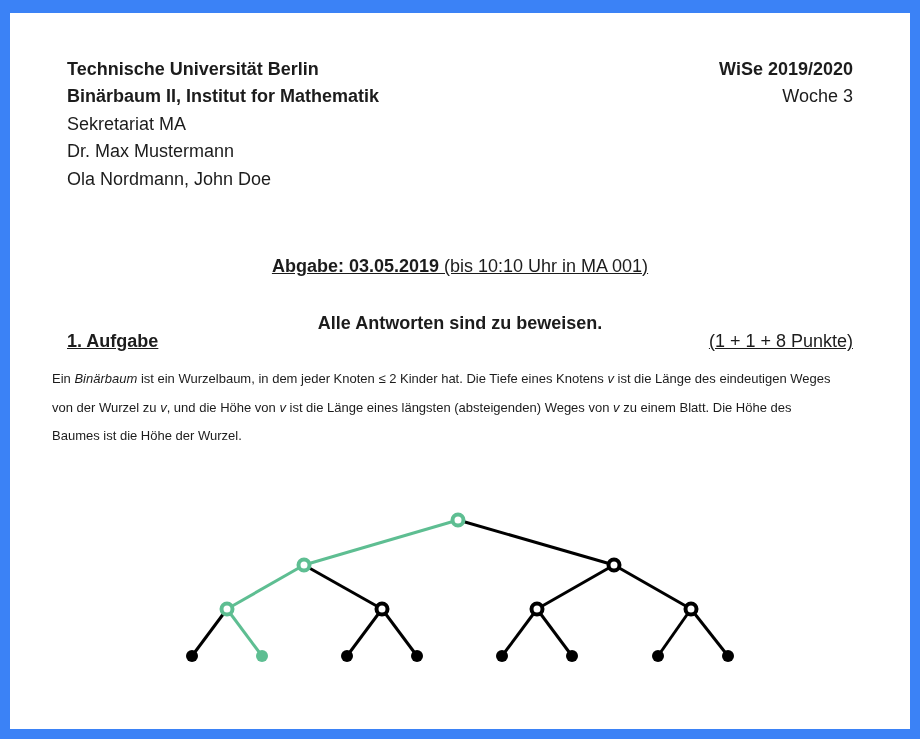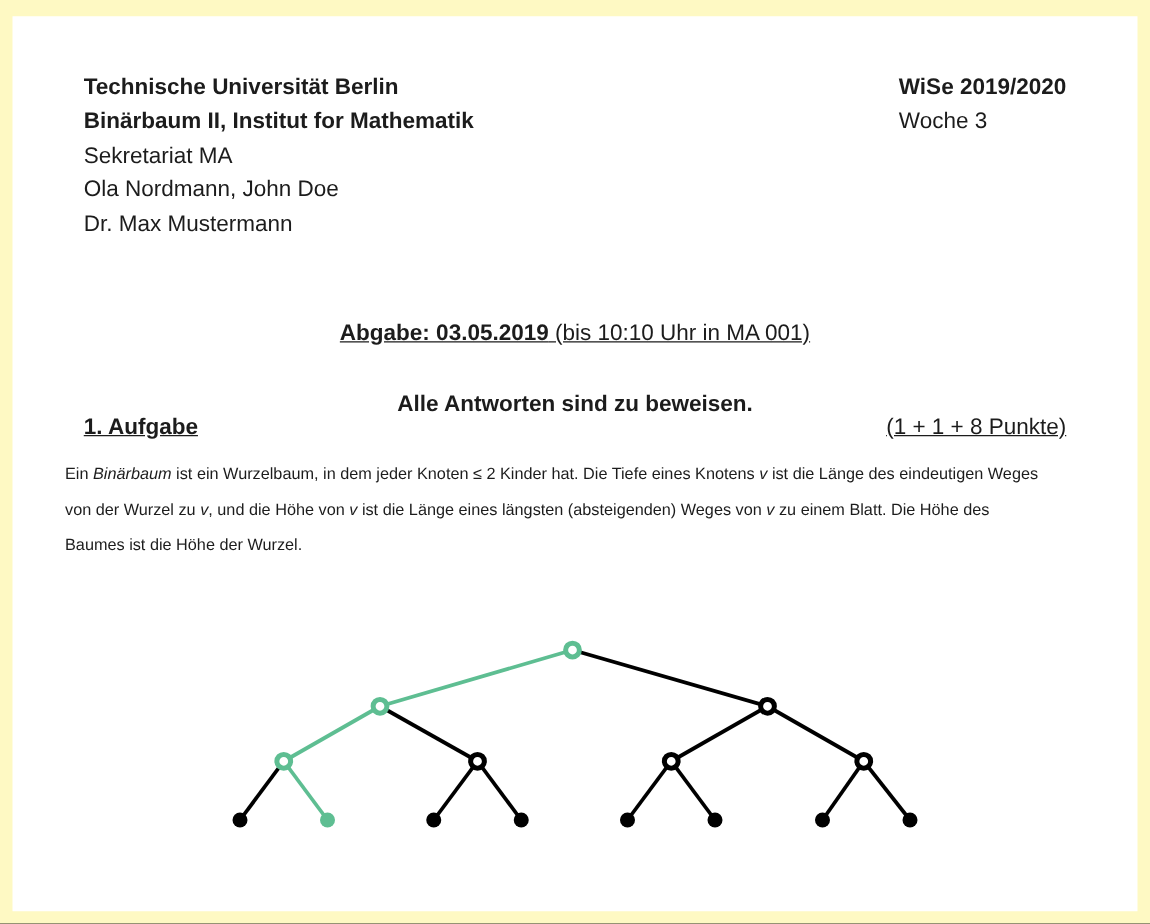--- a/index.html
+++ b/index.html
@@ -1,20 +1,20 @@
 <!DOCTYPE html>
 <html><head>
 <meta charset="utf-8">
 <style>
   html, body { margin: 0; padding: 0; background: #000; }
   .frame {
     position: relative;
     width: 920px;
     height: 739px;
-    background: #fef9c3;
+    background: #3b82f6;
     font-family: "Liberation Sans", sans-serif;
     overflow: hidden;
   }
   .page {
     position: absolute;
     left: 10px; top: 13px;
     width: 900px; height: 716px;
     background: #ffffff;
   }
   .content {
@@ -24,21 +24,21 @@
   }
   .header-left {
     position: absolute;
     left: 67px; top: 56px;
     font-size: 18px;
     line-height: 27.4px;
   }
   .header-right {
     position: absolute;
     right: 67px; top: 56px;
-    text-align: left;
+    text-align: right;
     font-size: 18px;
     line-height: 27.4px;
   }
   .b { font-weight: 700; }
   .doc-title {
     position: absolute;
     left: 67px; right: 67px; top: 214px;
     text-align: center;
     font-size: 23px;
     font-weight: 700;
@@ -88,22 +88,22 @@
 
 <div class="frame">
   <div class="page"></div>
 
   <div class="content">
 
     <div class="header-left">
       <div class="b">Technische Universität Berlin</div>
       <div class="b">Binärbaum II, Institut for Mathematik</div>
       <div>Sekretariat MA</div>
+      <div>Dr. Max Mustermann</div>
       <div>Ola Nordmann, John Doe</div>
-      <div>Dr. Max Mustermann</div>
     </div>
 
     <div class="header-right">
       <div class="b">WiSe 2019/2020</div>
       <div>Woche 3</div>
     </div>
 
 
     <div class="submission">
       <span class="b">Abgabe: 03.05.2019</span><span> (bis 10:10 Uhr in MA 001)</span>

